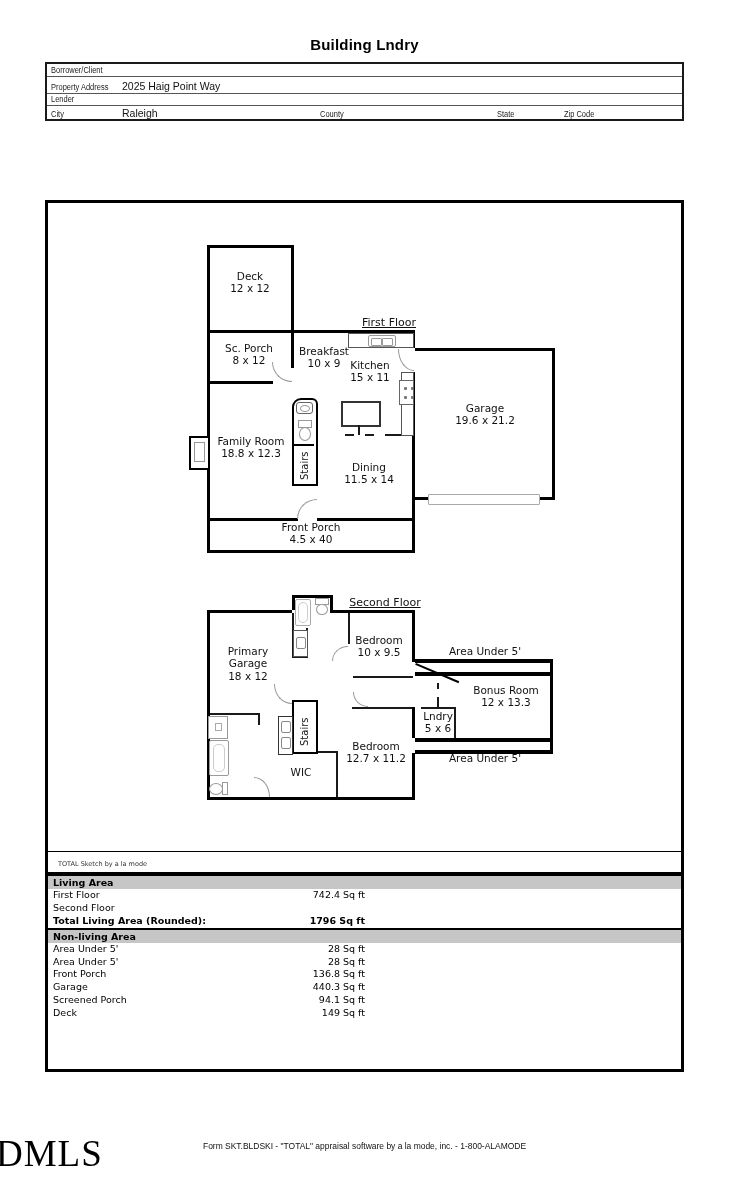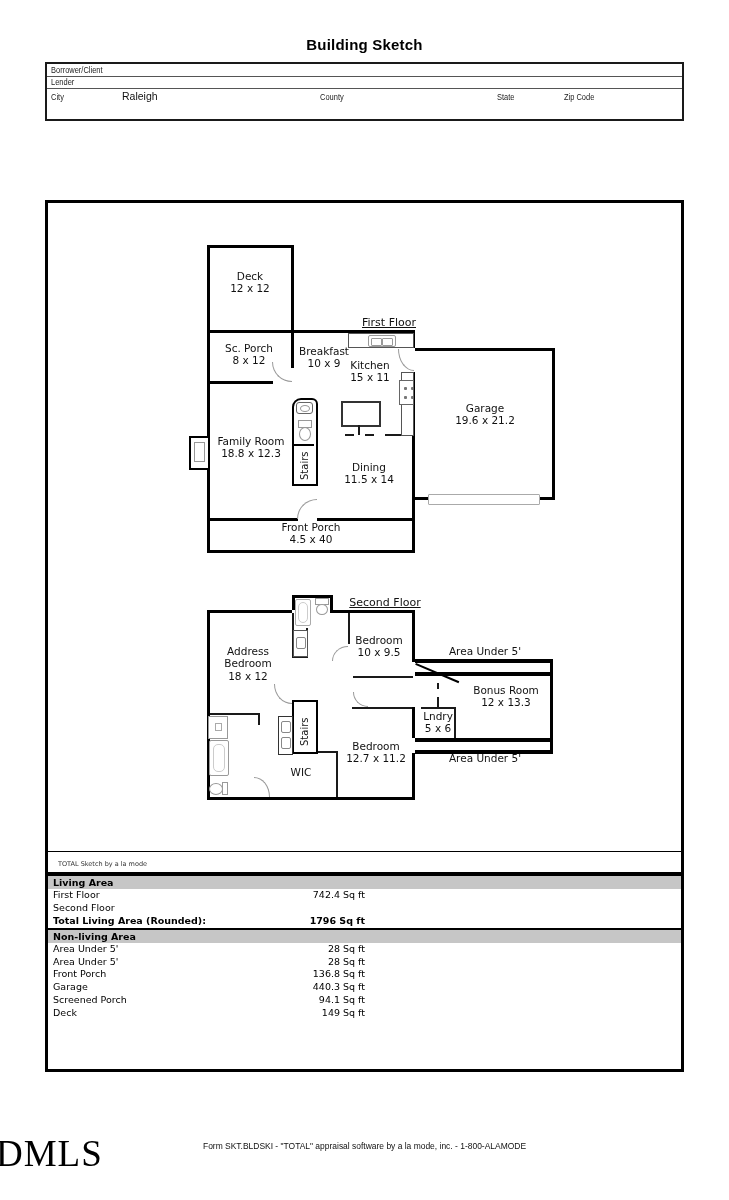--- a/index.html
+++ b/index.html
@@ -59,25 +59,29 @@
   .logo { position:absolute; left:-4px; top:1132px; font-family:"Liberation Serif", serif;
           font-size:37px; font-weight:normal; letter-spacing:1px; color:#000; }
   .form-line { position:absolute; left:0; top:1141px; width:729px; text-align:center;
                font-size:9px; color:#111; transform:scaleX(.94); }
 </style>
 </head>
 <body>
 
 <div class="page">
 
-  <div class="title">Building Sketch</div>
+  <div class="title">Building Lndry</div>
 
   <div class="form-box">
     <div class="form-row" style="height:12px;">
       <span class="fl">Borrower/Client</span>
+    </div>
+    <div class="form-row" style="height:16px;">
+      <span class="fl">Property Address</span>
+      <span class="fv" style="left:75px;">2025 Haig Point Way</span>
     </div>
     <div class="form-row" style="height:11px;">
       <span class="fl">Lender</span>
     </div>
     <div class="form-row" style="height:14px;">
       <span class="fl">City</span>
       <span class="fv" style="left:75px;">Raleigh</span>
       <span class="fl" style="left:273px;">County</span>
       <span class="fl" style="left:450px;">State</span>
       <span class="fl" style="left:517px;">Zip Code</span>
@@ -240,21 +244,21 @@
 
   <div class="wt" style="left:318px;top:751px;width:20px;height:2px;"></div>
   <div class="wt" style="left:336px;top:751px;width:2px;height:46px;"></div>
 
   <div class="arc arc-tl" style="left:332px;top:646px;width:15px;height:14px;"></div>
   <div class="arc arc-bl" style="left:353px;top:692px;width:14px;height:14px;"></div>
   <div class="arc arc-bl" style="left:274px;top:684px;width:17px;height:19px;"></div>
   <div class="arc arc-tr" style="left:254px;top:777px;width:15px;height:19px;"></div>
 
   <div class="rlabel" style="left:248px;top:645px;white-space:normal;width:76px;">
-    <span>Address Bedroom</span>
+    <span>Primary Garage</span>
     <span>18 x 12</span>
   </div>
   <div class="rlabel" style="left:379px;top:634px;">
     <span>Bedroom</span>
     <span>10 x 9.5</span>
   </div>
   <div class="rlabel" style="left:485px;top:645px;">Area Under 5'</div>
   <div class="rlabel" style="left:506px;top:684px;">
     <span>Bonus Room</span>
     <span>12 x 13.3</span>

